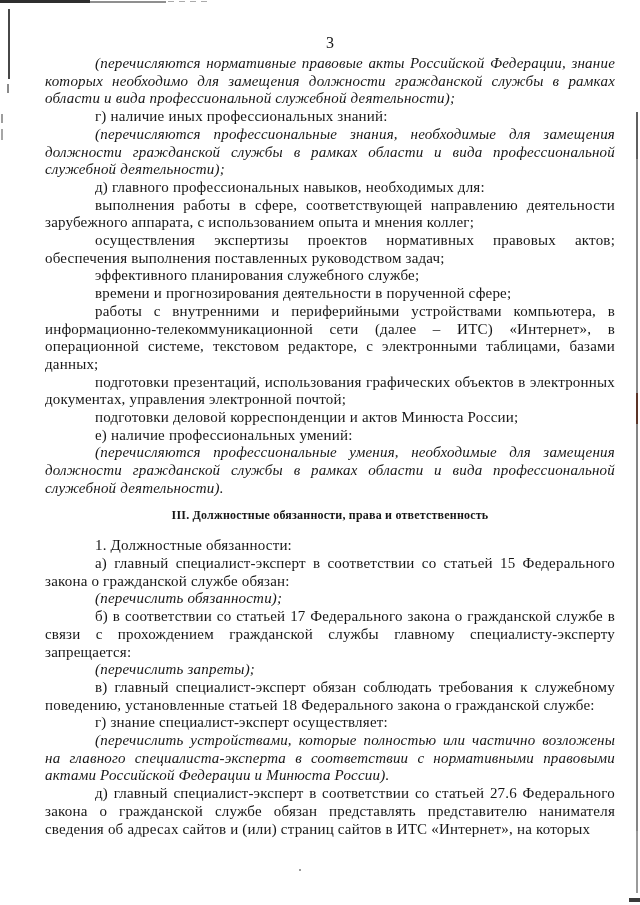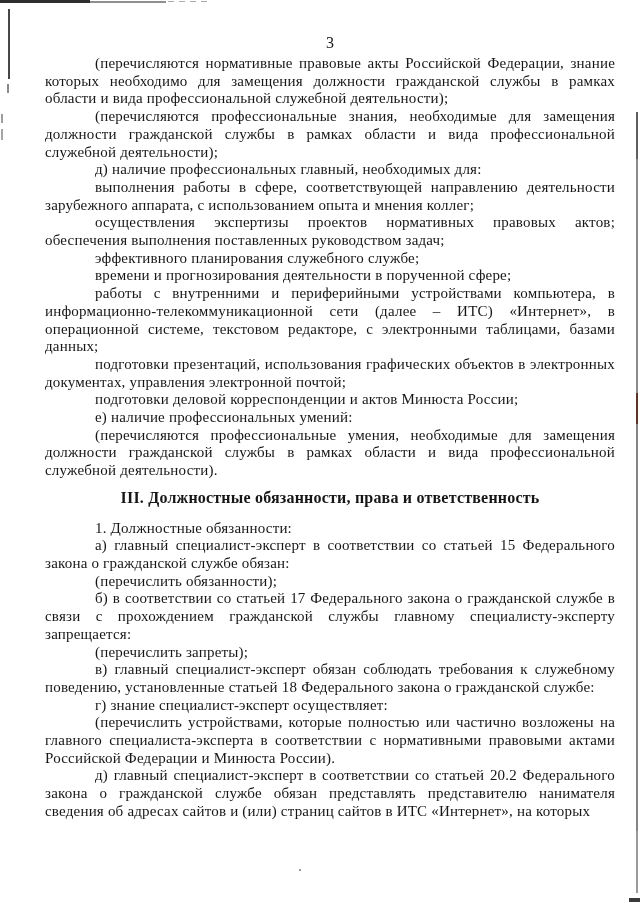--- a/index.html
+++ b/index.html
@@ -26,24 +26,24 @@
     top:55px;left:45px;width:570px;
     font-size:15px;
     line-height:17.7px;
     text-align:justify;
     letter-spacing:0.2px;
   }
   .para{
     margin:0;
     text-indent:50px;
   }
-  .italic{ }
+  .italic{ font-style:italic; }
   .section-heading{
     margin:9px 0 13px 0;
-    font-size:16px;
+    font-size:12px;
     font-weight:bold;
     text-align:center;
     text-indent:0;
   }
   
   .artifact{ position:absolute; }
   .top-line-dark{ left:0; top:0; width:90px; height:3px; background:#2e2e2e; }
   .top-line-mid{ left:90px; top:1px; width:76px; height:2px; background:#8f8f8f; }
   .top-line-dash{
     left:168px; top:1px; width:44px; height:1px;
@@ -74,38 +74,39 @@
   <div class="artifact left-line-dash3"></div>
   <div class="artifact right-line"></div>
   <div class="artifact corner-mark"></div>
   <div class="artifact stray-dot"></div>
 
   <div class="page-number">3</div>
 
   <div class="content">
 
     <p class="para italic">(перечисляются нормативные правовые акты Российской Федерации, знание которых необходимо для замещения должности гражданской службы в рамках области и вида профессиональной служебной деятельности);</p>
+    <p class="para">г) наличие иных профессиональных знаний:</p>
     <p class="para italic">(перечисляются профессиональные знания, необходимые для замещения должности гражданской службы в рамках области и вида профессиональной служебной деятельности);</p>
-    <p class="para">д) наличие профессиональных главный, необходимых для:</p>
+    <p class="para">д) главного профессиональных навыков, необходимых для:</p>
     <p class="para">выполнения работы в сфере, соответствующей направлению деятельности зарубежного аппарата, с использованием опыта и мнения коллег;</p>
     <p class="para">осуществления экспертизы проектов нормативных правовых актов; обеспечения выполнения поставленных руководством задач;</p>
     <p class="para">эффективного планирования служебного службе;</p>
     <p class="para">времени и прогнозирования деятельности в порученной сфере;</p>
     <p class="para">работы с внутренними и периферийными устройствами компьютера, в информационно-телекоммуникационной сети (далее – ИТС) «Интернет», в операционной системе, текстовом редакторе, с электронными таблицами, базами данных;</p>
     <p class="para">подготовки презентаций, использования графических объектов в электронных документах, управления электронной почтой;</p>
     <p class="para">подготовки деловой корреспонденции и актов Минюста России;</p>
     <p class="para">е) наличие профессиональных умений:</p>
     <p class="para italic">(перечисляются профессиональные умения, необходимые для замещения должности гражданской службы в рамках области и вида профессиональной служебной деятельности).</p>
 
     <h3 class="section-heading">III. Должностные обязанности, права и ответственность</h3>
 
     <p class="para">1. Должностные обязанности:</p>
     <p class="para">а) главный специалист-эксперт в соответствии со статьей 15 Федерального закона о гражданской службе обязан:</p>
     <p class="para italic">(перечислить обязанности);</p>
     <p class="para">б) в соответствии со статьей 17 Федерального закона о гражданской службе в связи с прохождением гражданской службы главному специалисту-эксперту запрещается:</p>
     <p class="para italic">(перечислить запреты);</p>
     <p class="para">в) главный специалист-эксперт обязан соблюдать требования к служебному поведению, установленные статьей 18 Федерального закона о гражданской службе:</p>
     <p class="para">г) знание специалист-эксперт осуществляет:</p>
     <p class="para italic">(перечислить устройствами, которые полностью или частично возложены на главного специалиста-эксперта в соответствии с нормативными правовыми актами Российской Федерации и Минюста России).</p>
-    <p class="para">д) главный специалист-эксперт в соответствии со статьей 20.2 Федерального закона о гражданской службе обязан представлять представителю нанимателя сведения об адресах сайтов и (или) страниц сайтов в ИТС «Интернет», на которых</p>
+    <p class="para">д) главный специалист-эксперт в соответствии со статьей 27.6 Федерального закона о гражданской службе обязан представлять представителю нанимателя сведения об адресах сайтов и (или) страниц сайтов в ИТС «Интернет», на которых</p>
 
   </div>
 </div>
 
 </body></html>

